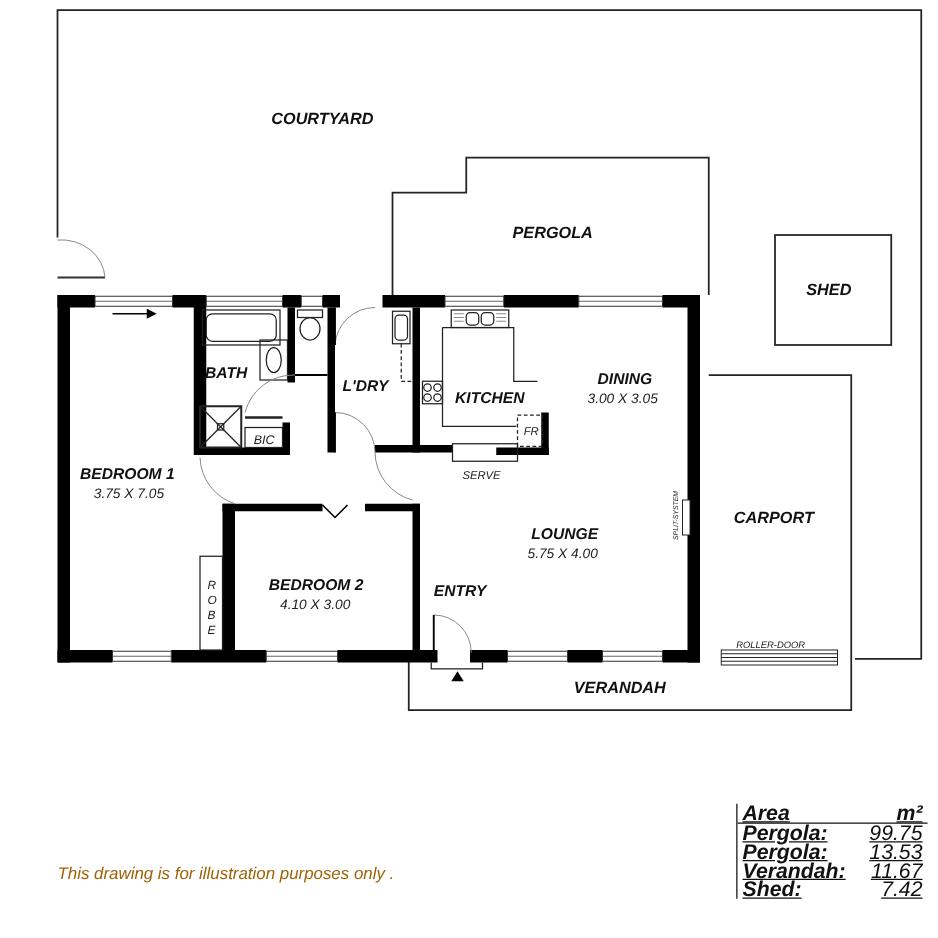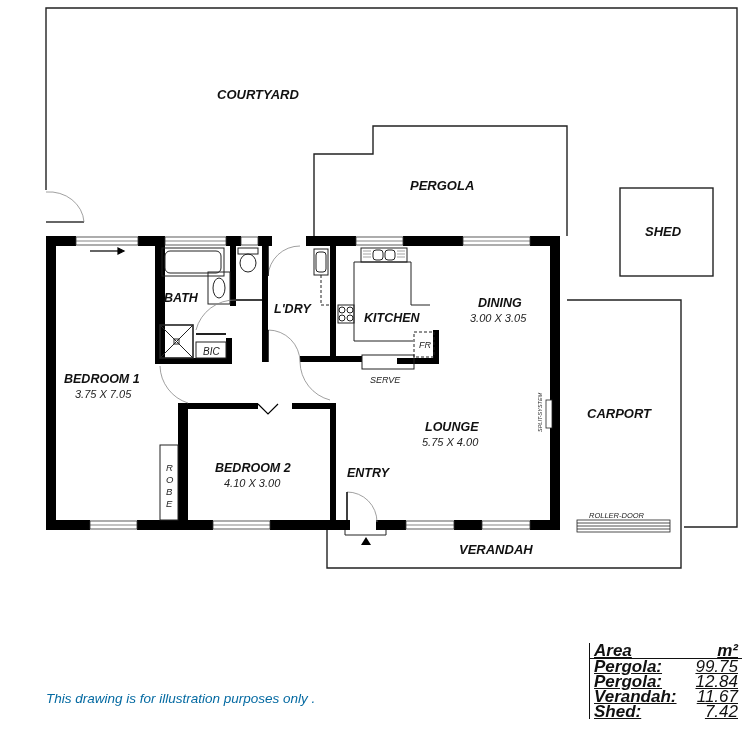--- a/index.html
+++ b/index.html
@@ -1,21 +1,21 @@
 <!DOCTYPE html>
 <html><head>
 <meta charset="utf-8">
 <style>
   html, body { margin: 0; padding: 0; background: #ffffff; }
   body { width: 750px; height: 750px; position: relative; overflow: hidden; font-family: "Liberation Sans", sans-serif; }
   svg { position: absolute; left: 0; top: 0; }
   .lbl { font-family: "Liberation Sans", sans-serif; font-weight: bold; font-style: italic; fill: #111; }
   .dim { font-family: "Liberation Sans", sans-serif; font-style: italic; fill: #222; }
   .small { font-family: "Liberation Sans", sans-serif; font-style: italic; fill: #222; }
-  .disclaimer { position: absolute; left: 46px; top: 691px; font-size: 13.5px; font-style: italic; color: #0369a1; line-height: 16px; }
+  .disclaimer { position: absolute; left: 46px; top: 691px; font-size: 13.5px; font-style: italic; color: #a16207; line-height: 16px; }
   .disclaimer div { white-space: nowrap; }
   .area-table { position: absolute; left: 589px; top: 643px; width: 152px; font-size: 17px; font-weight: bold; font-style: italic; color: #111; border-left: 1.5px solid #111; text-decoration: underline; }
   .area-row { display: flex; justify-content: space-between; padding: 0 4px 0 4px; height: 15px; line-height: 15px; }
   .area-row .v { font-weight: normal; text-align: right; }
   .area-head { border-bottom: 1.5px solid #111; }
   .area-total { border-top: 1.5px solid #111; margin-left: -10px; padding-left: 14px; }
 </style>
 </head>
 <body>
 
@@ -212,21 +212,21 @@
   <div class="area-row area-head">
     <span>Area</span>
     <span>m²</span>
   </div>
   <div class="area-row">
     <span>Pergola:</span>
     <span class="v">99.75</span>
   </div>
   <div class="area-row">
     <span>Pergola:</span>
-    <span class="v">12.84</span>
+    <span class="v">13.53</span>
   </div>
   <div class="area-row">
     <span>Verandah:</span>
     <span class="v">11.67</span>
   </div>
   <div class="area-row">
     <span>Shed:</span>
     <span class="v">7.42</span>
   </div>
 </div>

